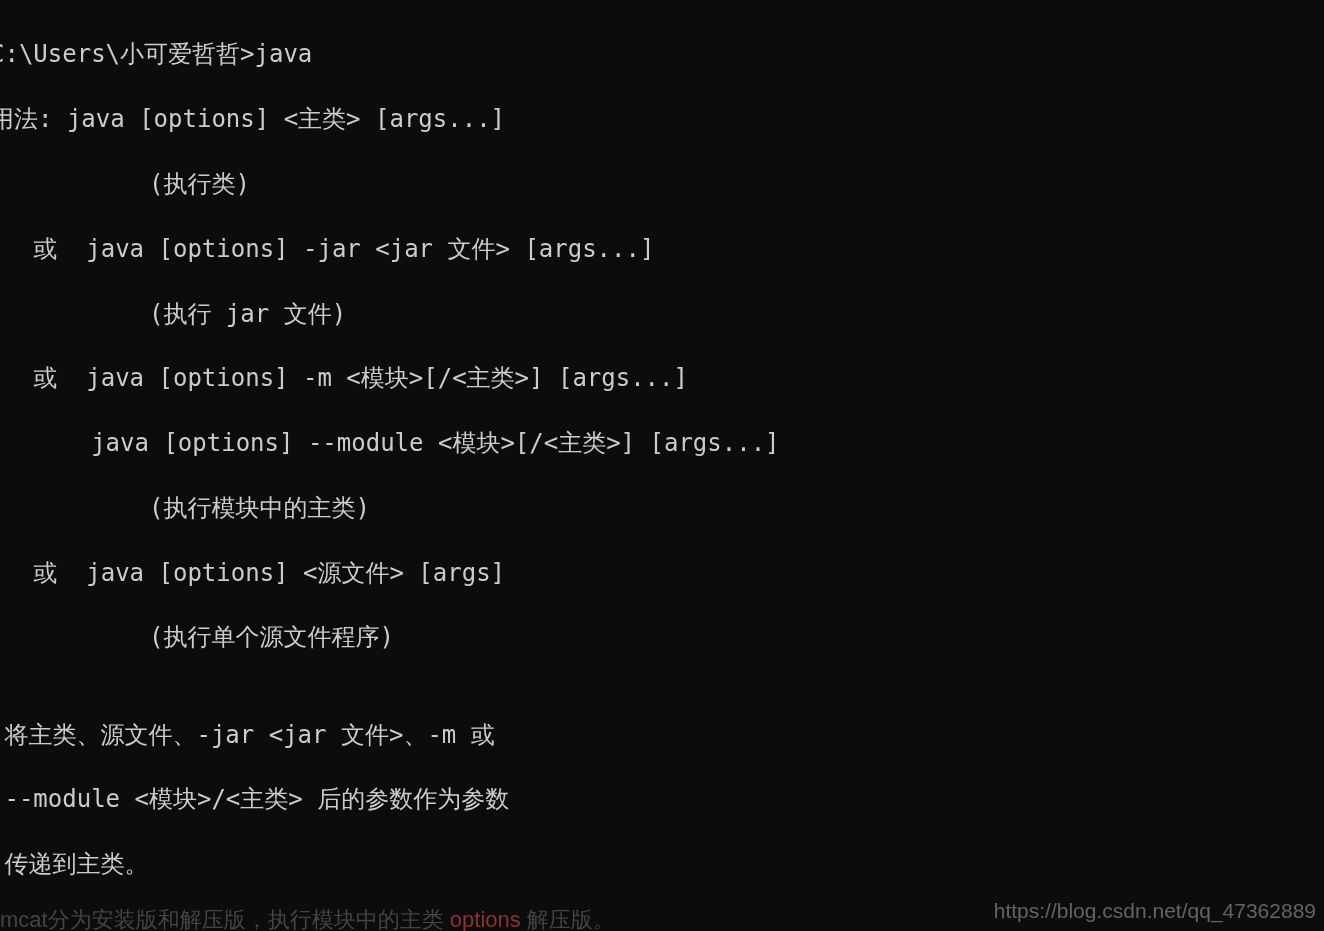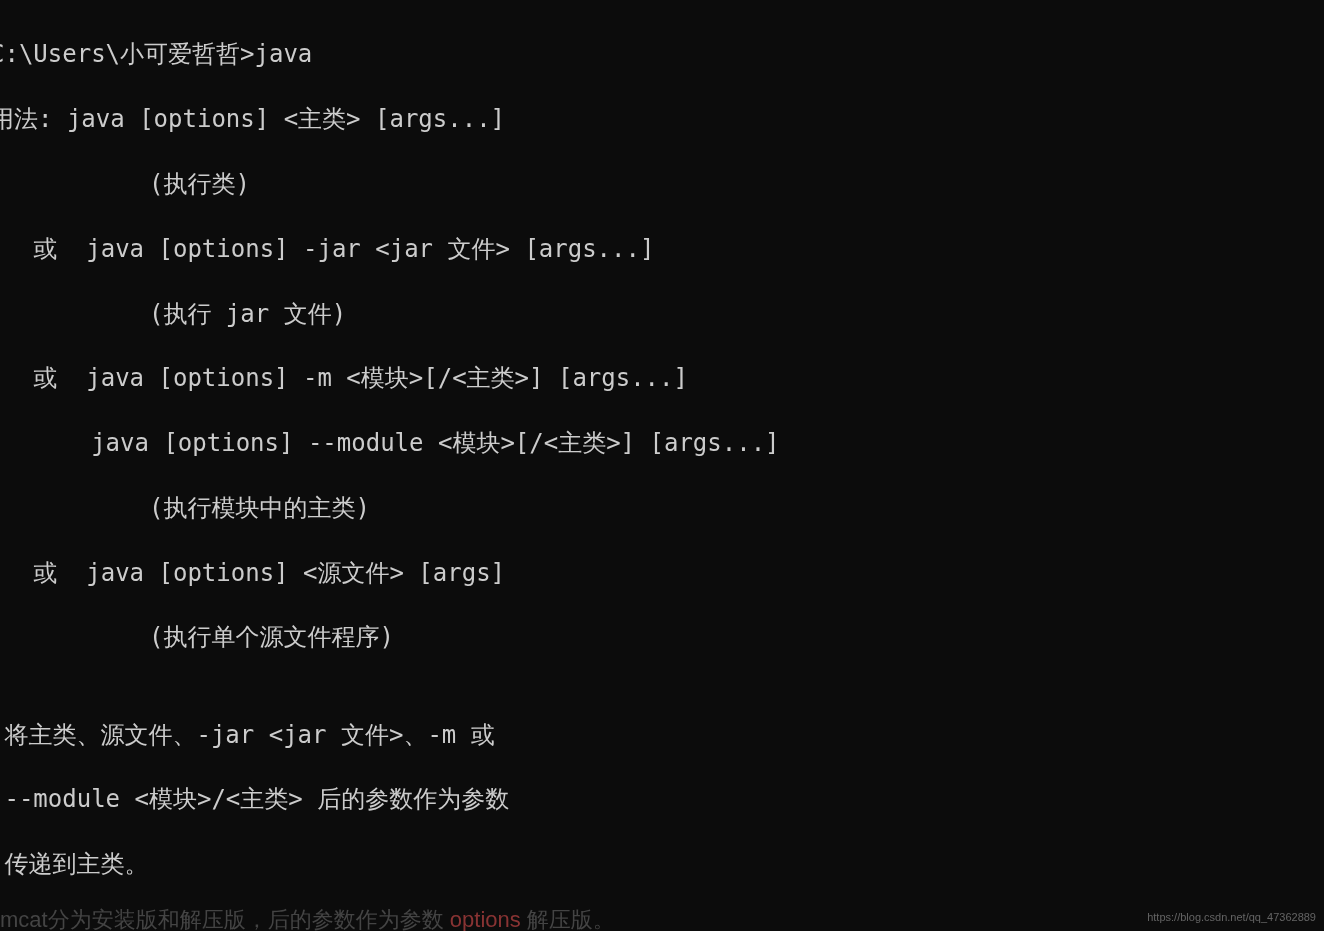--- a/index.html
+++ b/index.html
@@ -25,21 +25,21 @@
       margin-top: 6px;
     }
     .line {
       white-space: pre;
     }
     .watermark {
       position: absolute;
       bottom: 6px;
       right: 8px;
       color: #888888;
-      font-size: 11px;
+      font-size: 21px;
       font-family: Arial, sans-serif;
       opacity: 0.7;
     }
     .partial-bottom {
       position: absolute;
       bottom: -4px;
       left: 0;
       color: #444444;
       font-size: 22px;
       font-family: 'SimSun', sans-serif;
@@ -75,15 +75,15 @@
 
 
 
 
 
 
 
 
 </div>
 
-<div class="partial-bottom"><span>mcat分为安装版和解压版，后的参数作为参数 </span><span class="red">options</span><span> 解压版。</span></div>
+<div class="partial-bottom"><span>mcat分为安装版和解压版，执行模块中的主类 </span><span class="red">options</span><span> 解压版。</span></div>
 
 <div class="watermark">https://blog.csdn.net/qq_47362889</div>
 
 </body></html>

